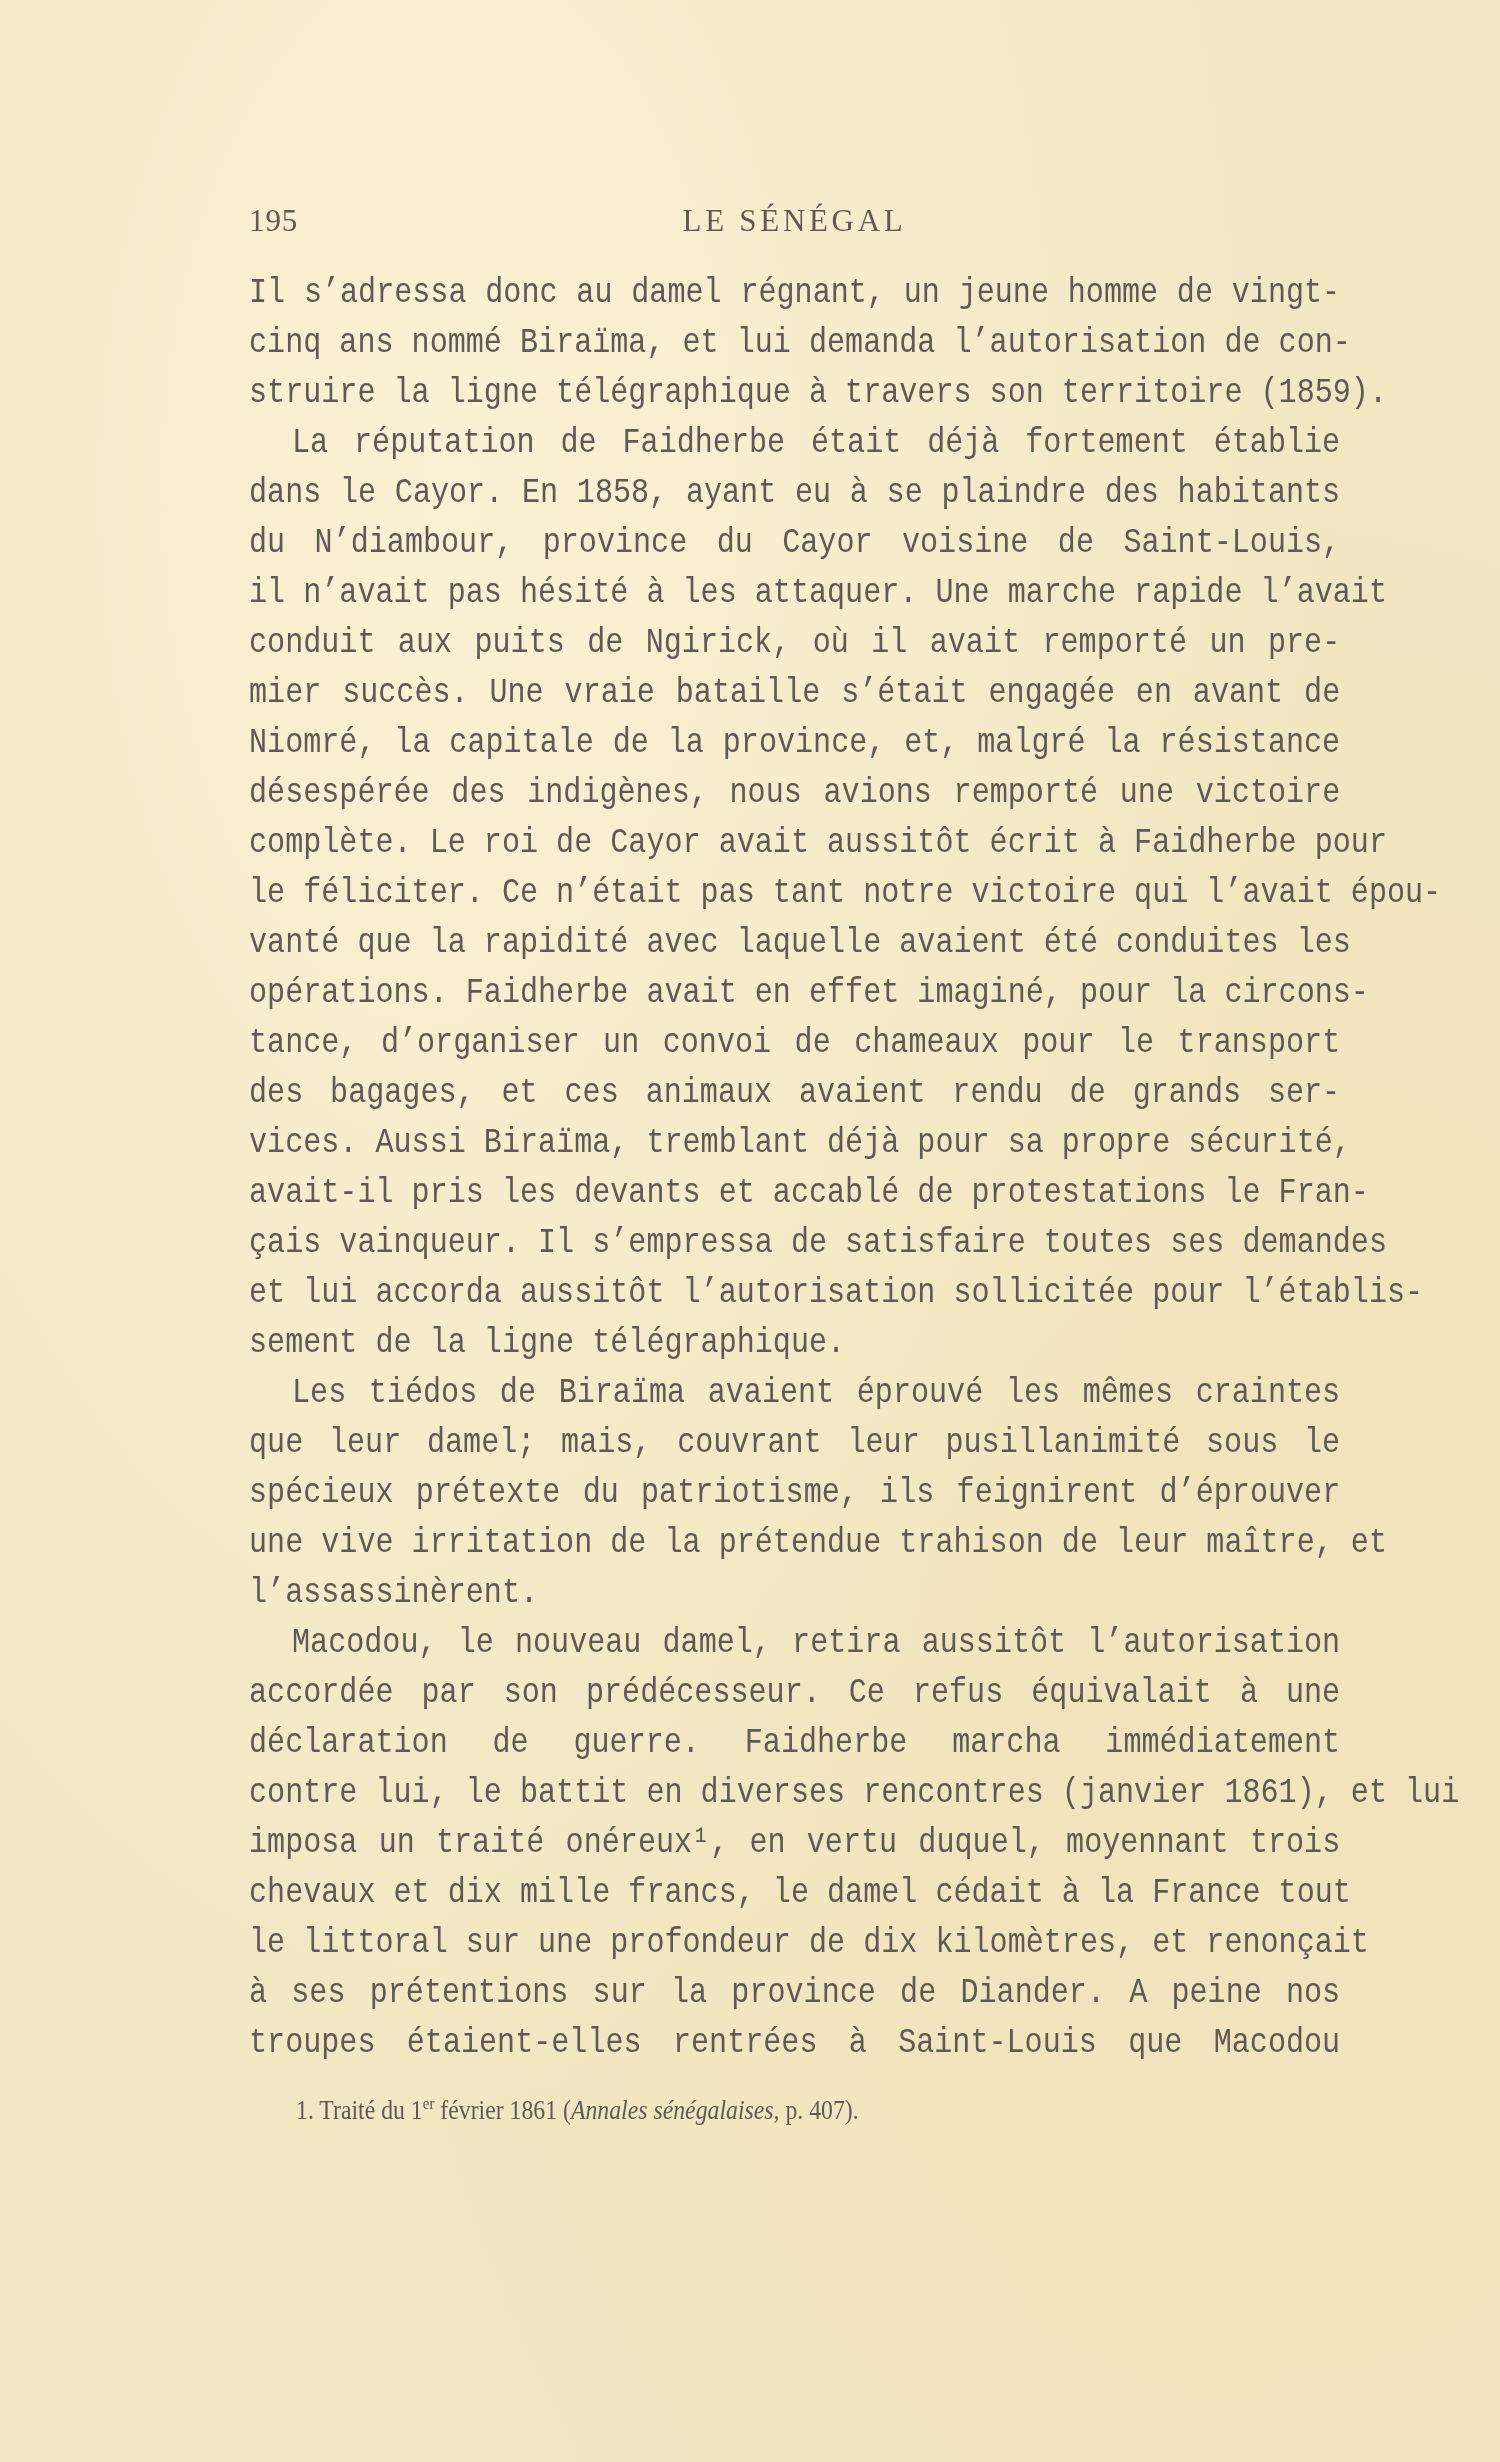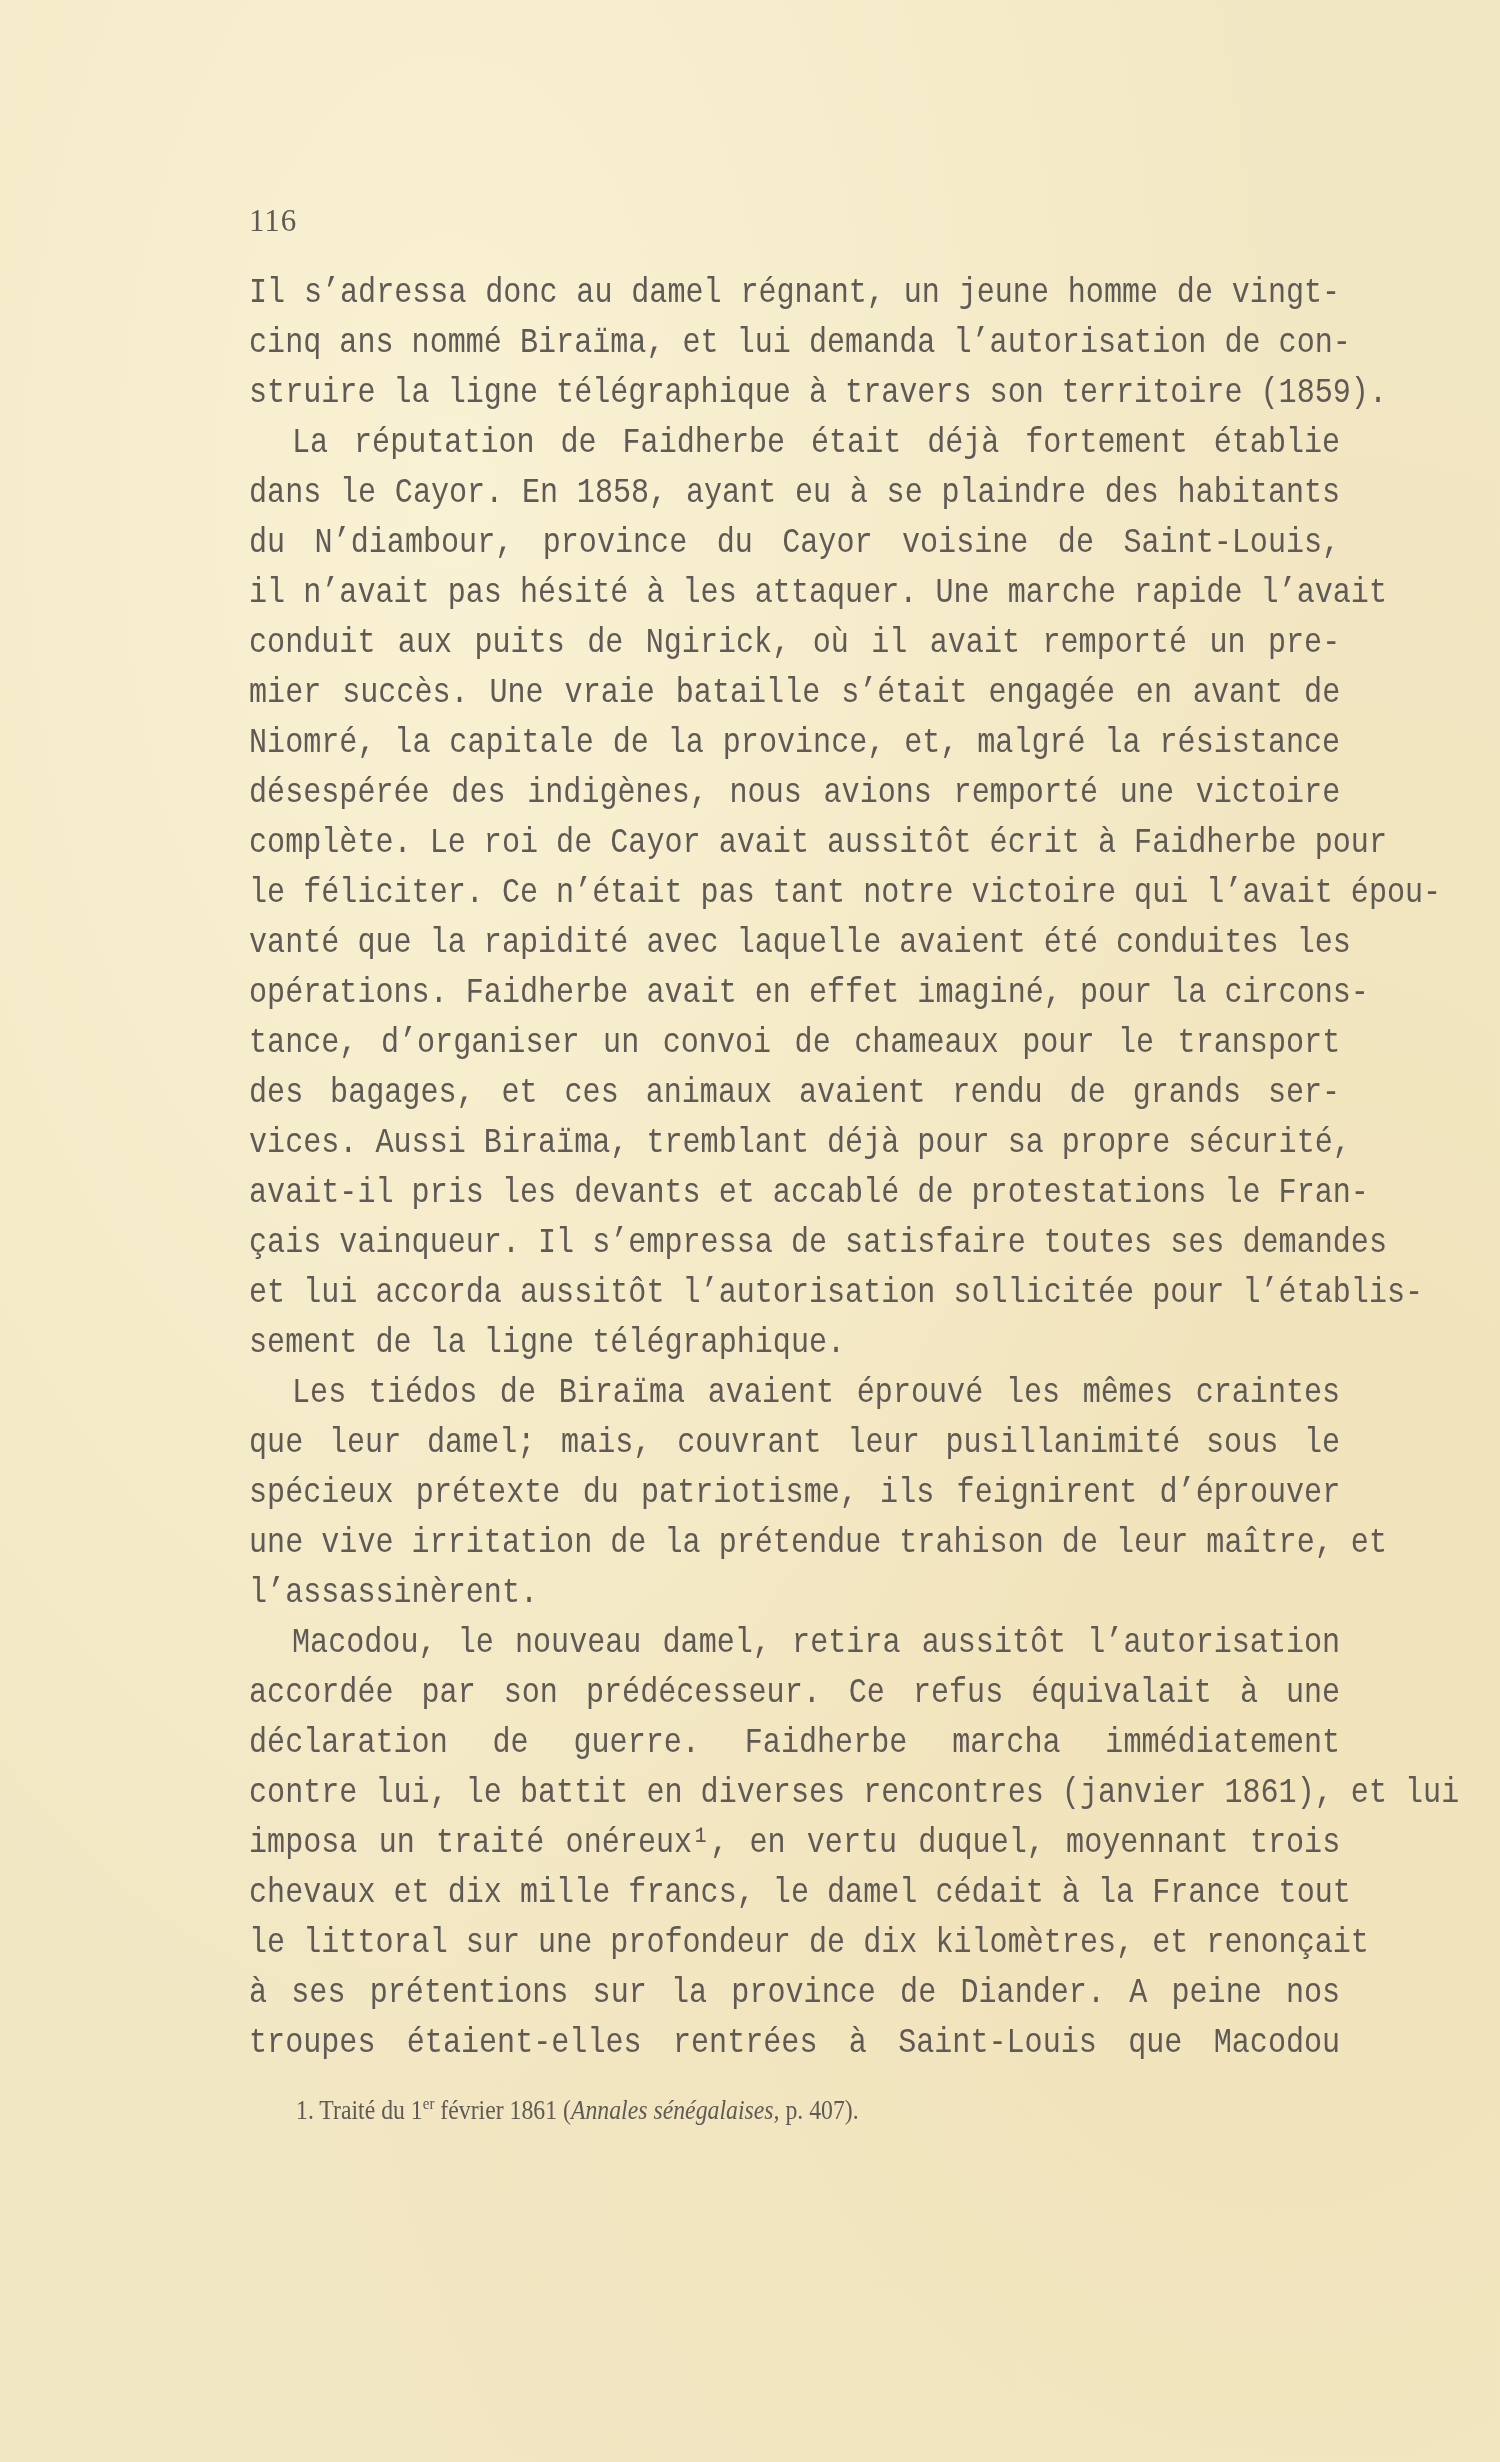--- a/index.html
+++ b/index.html
@@ -26,21 +26,22 @@
     .line.last { text-align-last: left; }
     .footnote { position: absolute; top: 2094px; left: 296px; font-size: 27px; white-space: nowrap; transform: scaleX(0.88); transform-origin: left center; }
     .footnote sup { font-size: 17px; }
     .footnote em { font-style: italic; }
   </style>
 </head>
 <body>
 
 <div class="page">
   <div class="running-head">
-    <span class="page-number">116</span>
+    <span class="page-number">195</span>
+    <div class="running-title">LE SÉNÉGAL</div>
   </div>
 
   <div class="body-text" id="body-text">
       <div class="line">Il s’adressa donc au damel régnant, un jeune homme de vingt-</div>
       <div class="line">cinq ans nommé Biraïma, et lui demanda l’autorisation de con-</div>
       <div class="line">struire la ligne télégraphique à travers son territoire (1859).</div>
       <div class="line indent">La réputation de Faidherbe était déjà fortement établie</div>
       <div class="line">dans le Cayor. En 1858, ayant eu à se plaindre des habitants</div>
       <div class="line">du N’diambour, province du Cayor voisine de Saint-Louis,</div>
       <div class="line">il n’avait pas hésité à les attaquer. Une marche rapide l’avait</div>

